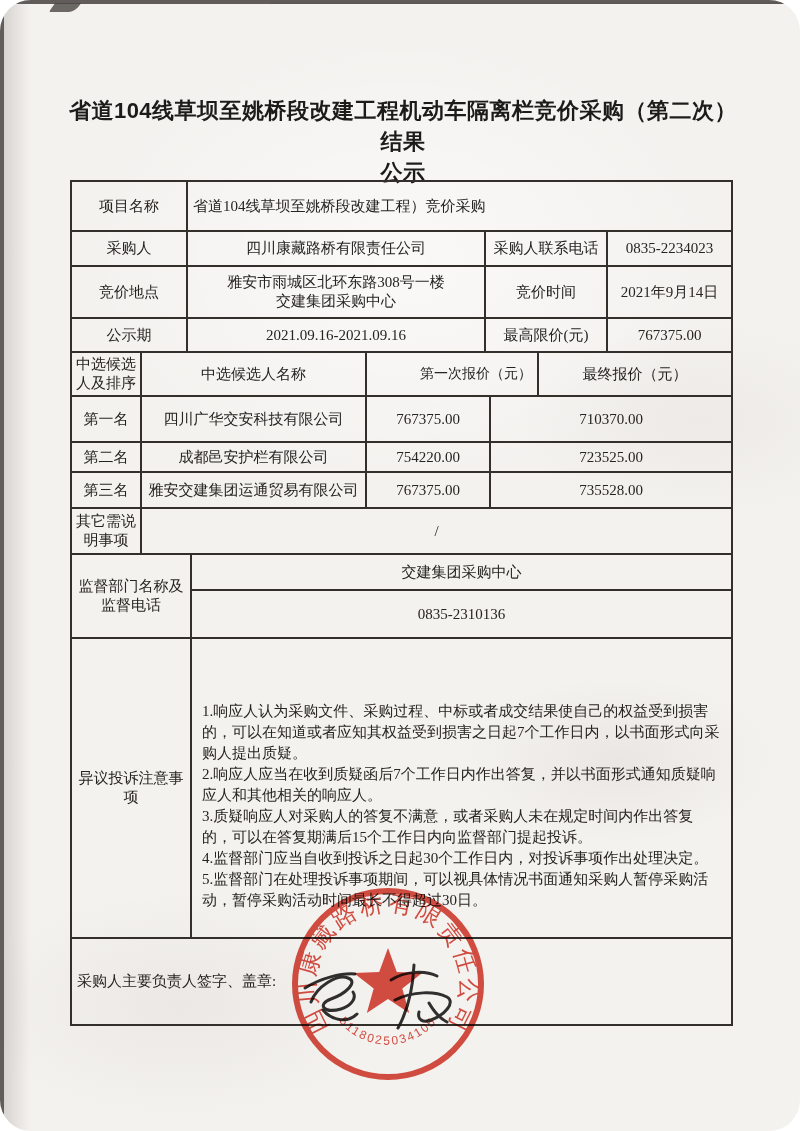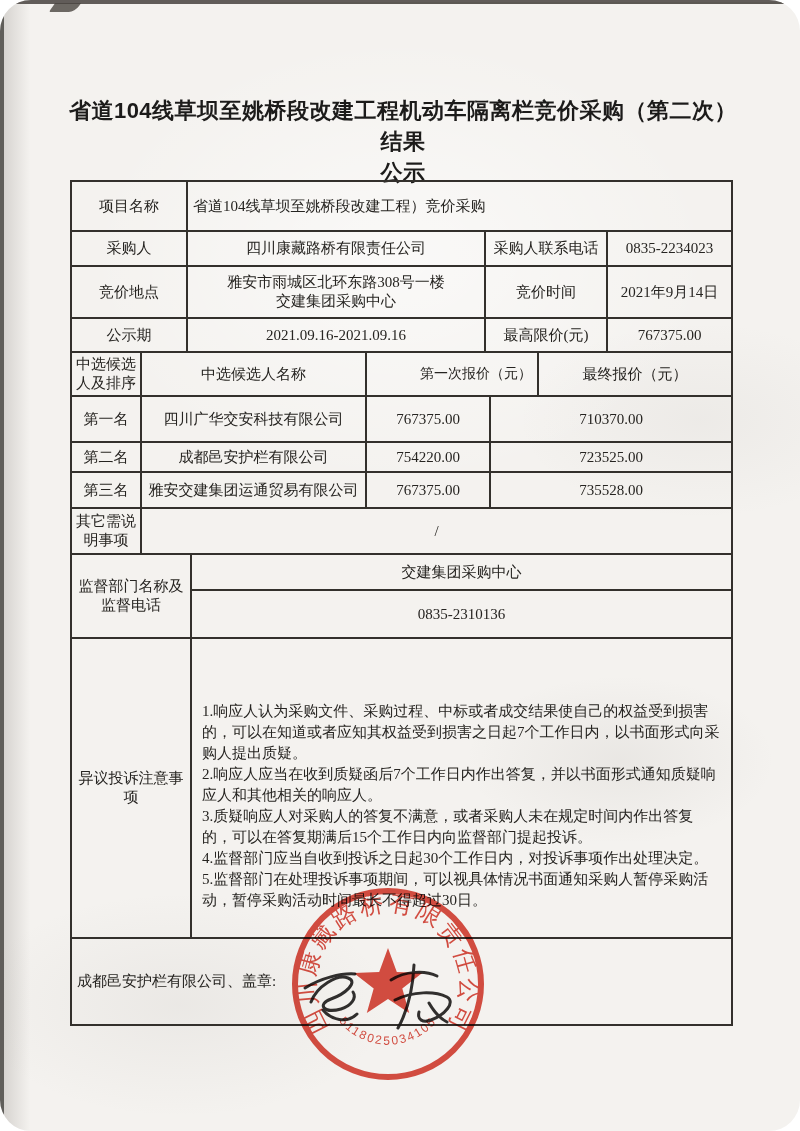--- a/index.html
+++ b/index.html
@@ -153,21 +153,21 @@
       <div class="obj-text">
         <div>1.响应人认为采购文件、采购过程、中标或者成交结果使自己的权益受到损害的，可以在知道或者应知其权益受到损害之日起7个工作日内，以书面形式向采购人提出质疑。</div>
         <div>2.响应人应当在收到质疑函后7个工作日内作出答复，并以书面形式通知质疑响应人和其他相关的响应人。</div>
         <div>3.质疑响应人对采购人的答复不满意，或者采购人未在规定时间内作出答复的，可以在答复期满后15个工作日内向监督部门提起投诉。</div>
         <div>4.监督部门应当自收到投诉之日起30个工作日内，对投诉事项作出处理决定。</div>
         <div>5.监督部门在处理投诉事项期间，可以视具体情况书面通知采购人暂停采购活动，暂停采购活动时间最长不得超过30日。</div>
       </div>
     </div>
 
     <div class="tr" style="height:85px">
-      <div class="td grow left" style="justify-content:flex-start">成都邑安护栏有限公司、盖章:</div>
+      <div class="td grow left" style="justify-content:flex-start">采购人主要负责人签字、盖章:</div>
     </div>
 
   </div>
 
   <svg class="sig-svg" width="190" height="95" viewBox="0 0 190 95">
     <g fill="none" stroke="#1c1a19" stroke-width="3" stroke-linecap="round" opacity=".9">
       <path d="M10,40 C26,30 46,25 60,26"></path>
       <path d="M16,54 C22,38 42,26 53,30 C64,34 50,46 36,51 C22,56 28,66 46,61 C56,58 62,50 58,44"></path>
       <path d="M28,62 C36,72 52,76 62,66"></path>
       <path d="M96,32 C110,23 130,22 142,28"></path>

